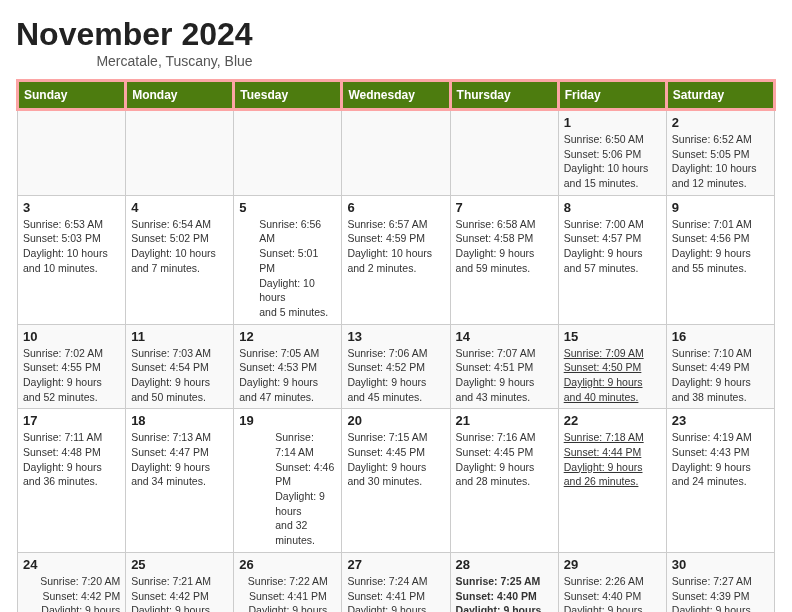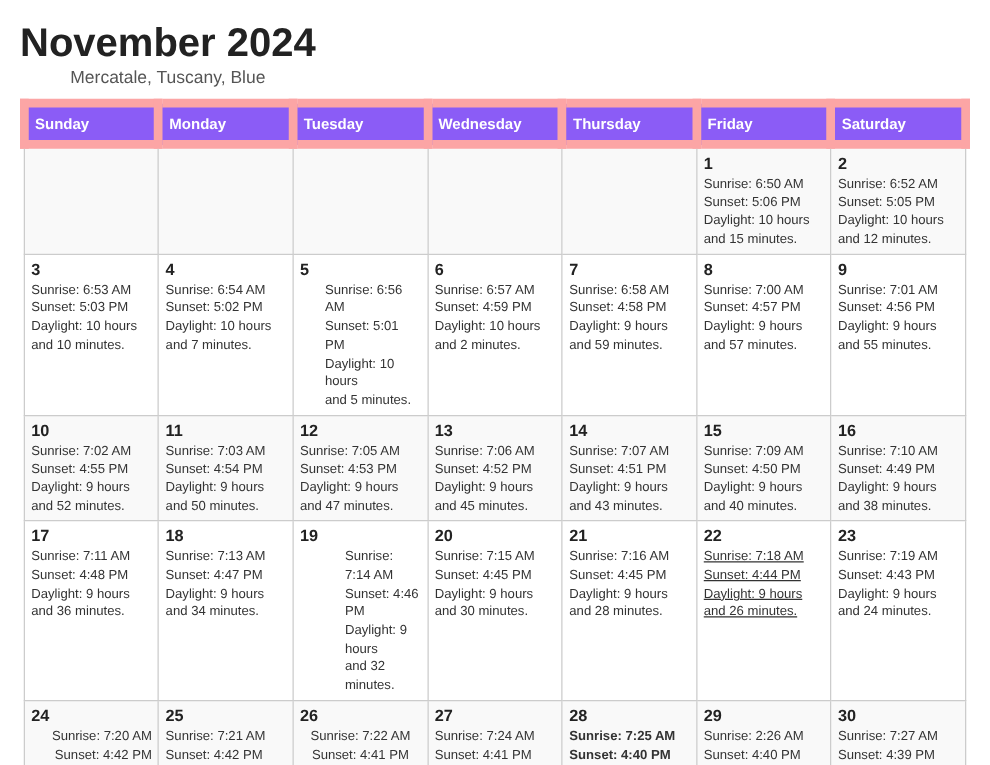--- a/index.html
+++ b/index.html
@@ -25,43 +25,43 @@
       font-size: 18px;
       font-weight: bold;
       line-height: 1.1;
     }
     .logo-general { color: #333; }
     .logo-blue { color: #1a6bba; }
     .logo-icon {
       width: 28px;
       height: 28px;
     }
-    .title-block { text-align: center; }
+    .title-block { text-align: right; }
     .month-title {
       font-size: 32px;
       font-weight: bold;
       color: #222;
     }
     .location {
       font-size: 14px;
       color: #555;
     }
     table {
       width: 100%;
       border-collapse: collapse;
       font-size: 11px;
     }
     thead tr th {
-      background-color: #8b5cf6;
+      background-color: #4d7c0f;
       color: #fff;
       text-align: left;
       padding: 6px 5px;
       font-size: 12px;
       font-weight: bold;
-      border: 7px solid #fca5a5;
+      border: 3px solid #fca5a5;
     }
     tbody tr td {
       border: 1px solid #ccc;
       vertical-align: top;
       padding: 4px 5px;
       width: 108px;
       min-height: 80px;
       height: 82px;
       background: #fff;
     }
@@ -209,21 +209,21 @@
         </td>
         <td>
           <span class="day-num">14</span>
           <div class="day-info" style="white-space: pre-wrap;">Sunrise: 7:07 AM
 Sunset: 4:51 PM
 Daylight: 9 hours
 and 43 minutes.</div>
         </td>
         <td>
           <span class="day-num">15</span>
-          <div class="day-info" style="white-space: pre-wrap;">Sunrise: 7:09 AM
+          <div class="day-info" style="white-space: pre-wrap; text-decoration: underline;">Sunrise: 7:09 AM
 Sunset: 4:50 PM
 Daylight: 9 hours
 and 40 minutes.</div>
         </td>
         <td>
           <span class="day-num">16</span>
           <div class="day-info" style="white-space: pre-wrap;">Sunrise: 7:10 AM
 Sunset: 4:49 PM
 Daylight: 9 hours
 and 38 minutes.</div>
@@ -267,21 +267,21 @@
         </td>
         <td>
           <span class="day-num">22</span>
           <div class="day-info" style="white-space: pre-wrap; text-decoration: underline;">Sunrise: 7:18 AM
 Sunset: 4:44 PM
 Daylight: 9 hours
 and 26 minutes.</div>
         </td>
         <td>
           <span class="day-num">23</span>
-          <div class="day-info" style="white-space: pre-wrap;">Sunrise: 7:19 AM
+          <div class="day-info" style="white-space: pre-wrap;">Sunrise: 4:19 AM
 Sunset: 4:43 PM
 Daylight: 9 hours
 and 24 minutes.</div>
         </td>
       </tr>
       <tr>
         <td>
           <span class="day-num">24</span>
           <div class="day-info" style="white-space: pre-wrap; text-align: right;">Sunrise: 7:20 AM
 Sunset: 4:42 PM

